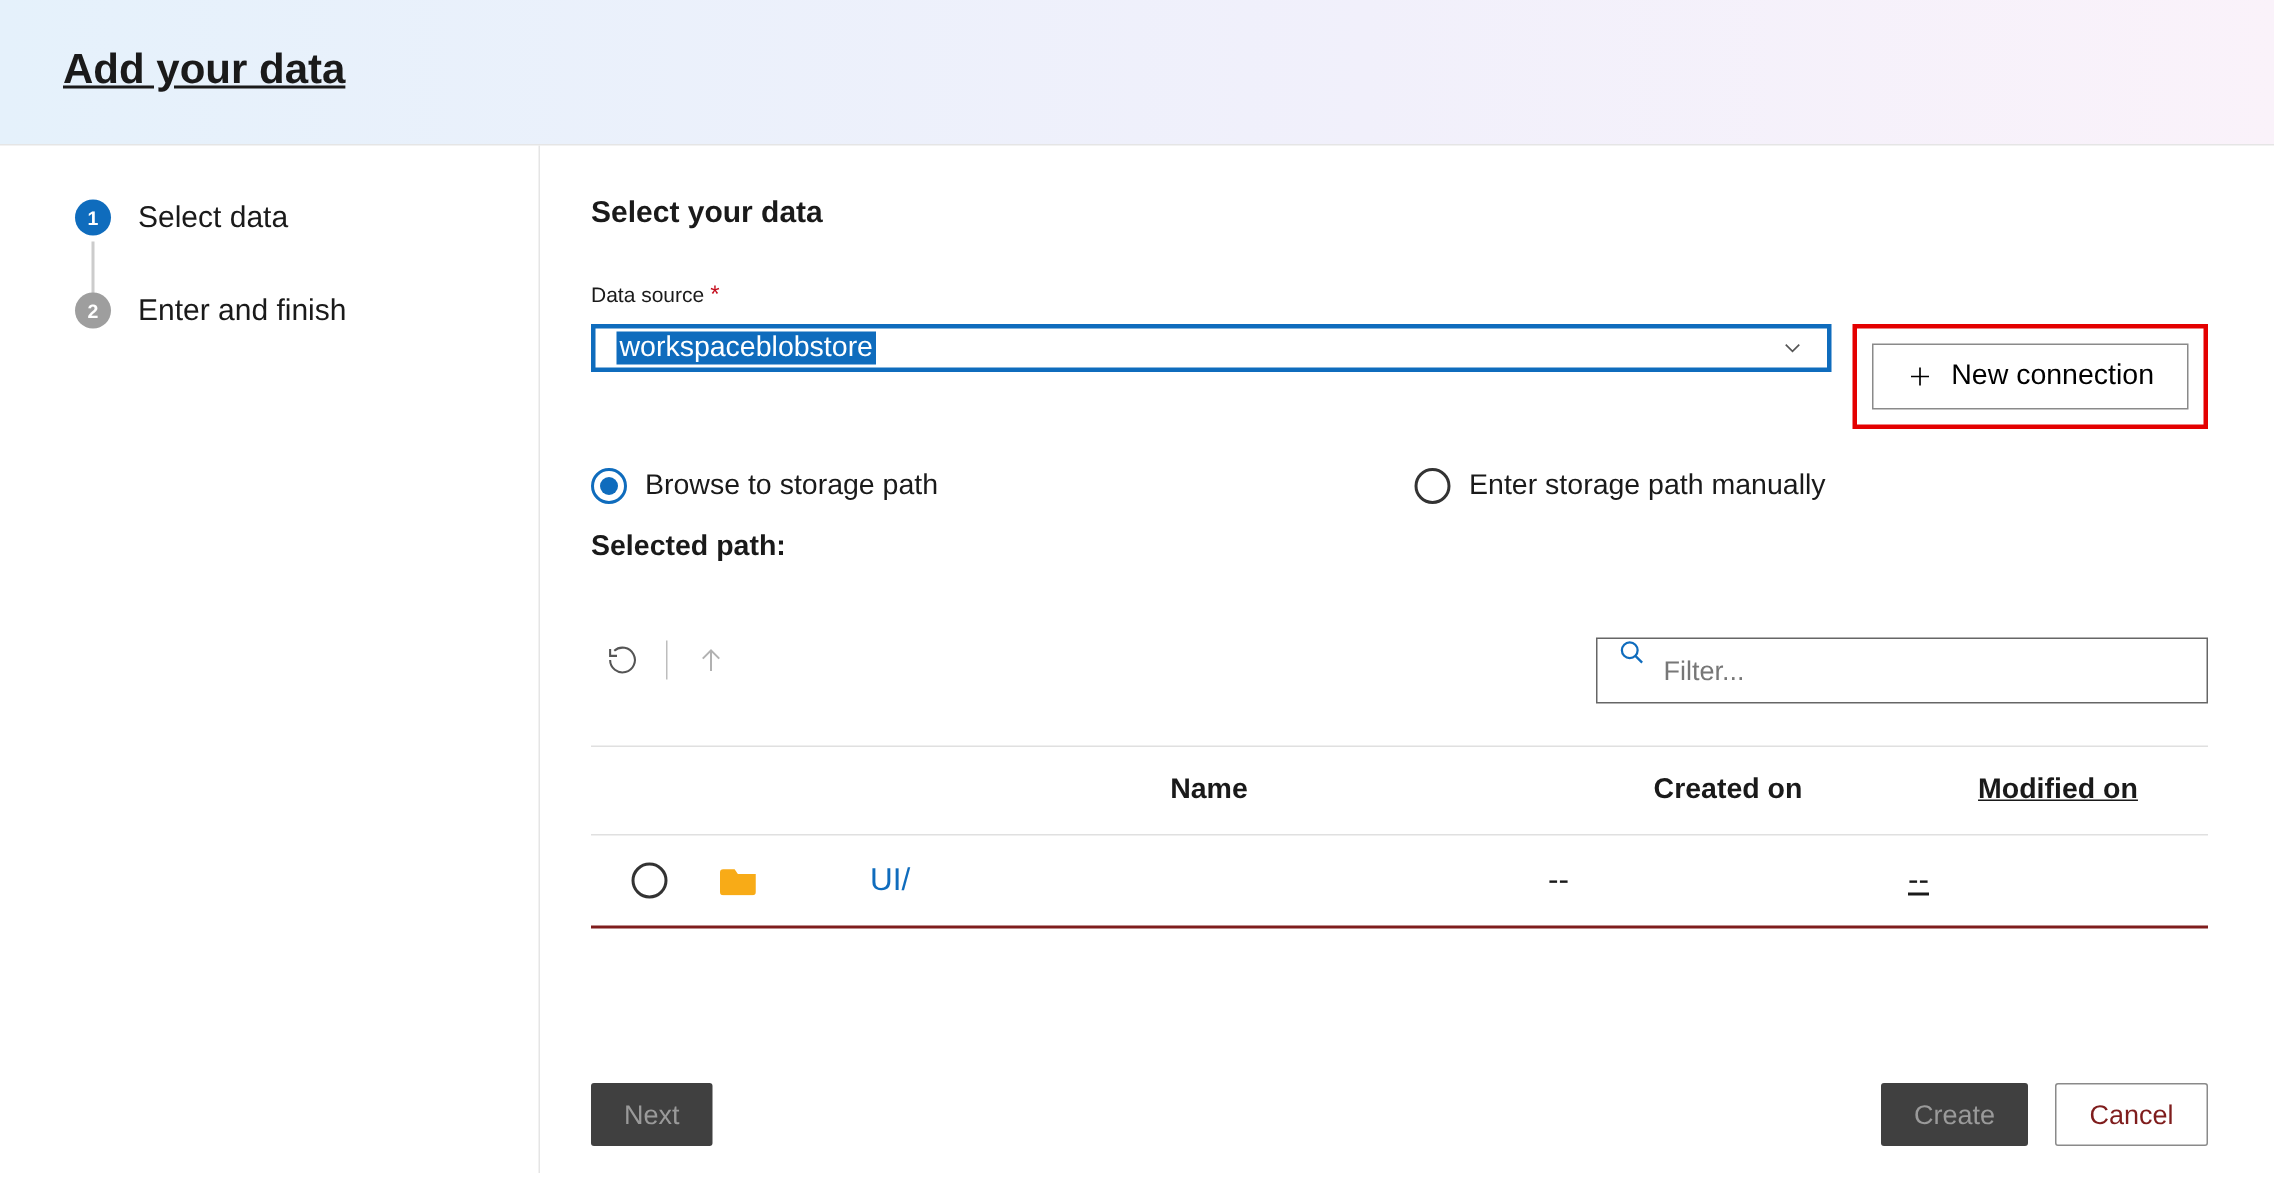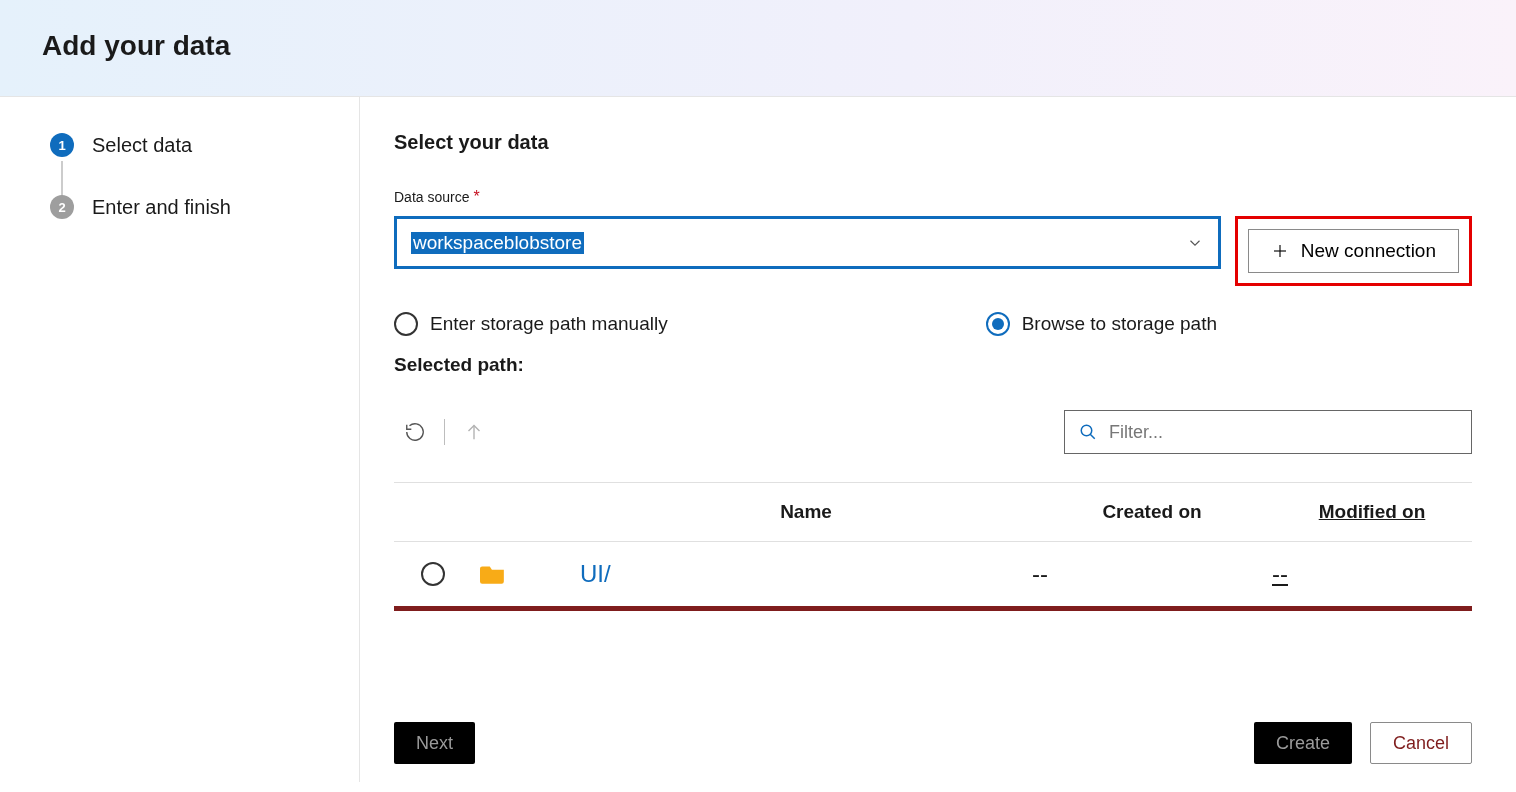--- a/index.html
+++ b/index.html
@@ -3,20 +3,21 @@
   <meta charset="utf-8">
   <style>
     * { box-sizing: border-box; margin: 0; padding: 0; }
     body { font-family: "Segoe UI", Arial, sans-serif; color: #1a1a1a; background: #fff; }
 
     
     .header-banner {
       background: linear-gradient(90deg, #e5f1fb 0%, #f1f0fb 60%, #faf2fa 100%);
       padding: 30px 42px 34px;
       border-bottom: 1px solid #e5e5e5;
+      text-decoration: underline;
     }
     .header-banner h1 { font-size: 28px; font-weight: 600; }
 
     
     .content { display: flex; }
 
     
     .sidebar {
       width: 360px;
       padding: 36px 24px 24px 50px;
@@ -43,21 +44,21 @@
     .panel { flex: 1; padding: 34px 44px 18px 34px; display: flex; flex-direction: column; }
     .panel h2 { font-size: 20px; font-weight: 600; margin-bottom: 34px; }
 
     .field-label { font-size: 14px; font-weight: 400; }
     .req { color: #c50f1f; margin-left: 4px; }
 
     
     .ds-row { display: flex; gap: 14px; margin-top: 10px; align-items: stretch; }
     .ds-select {
       flex: 1; border: 3px solid #0f6cbd; background: #fff;
-      height: 53px; display: flex; align-items: center; justify-content: space-between;
+      height: 32px; display: flex; align-items: center; justify-content: space-between;
       padding: 0 14px; font-size: 19px; cursor: pointer;
     }
     .ds-select .val { background: #0f6cbd; color: #fff; padding: 0 2px; }
     .chevron-down { width: 18px; height: 18px; stroke: #555; stroke-width: 1.5; fill: none; }
 
     .new-conn-wrap { border: 3px solid #e40000; }
     .new-conn-btn {
       background: #fff; border: 1px solid #8a8a8a;
       height: 44px; padding: 0 22px; margin: 10px;
       display: flex; align-items: center; gap: 12px;
@@ -82,55 +83,55 @@
 
     
     .toolbar-row { display: flex; align-items: center; justify-content: space-between; margin-top: 34px; }
     .tb-left { display: flex; align-items: center; gap: 18px; padding-left: 10px; }
     .tb-ico { width: 22px; height: 22px; stroke: #555; stroke-width: 1.5; fill: none; cursor: pointer; }
     .tb-divider { width: 1px; height: 26px; background: #bdbdbd; }
     .tb-ico.up { opacity: .45; cursor: default; }
 
     .filter-box {
       width: 408px; height: 44px; border: 1px solid #666;
-      display: flex; align-items: center; gap: 12px; padding: 0 14px;
+      display: flex; gap: 12px; padding: 0 14px; margin-top: 15px;
     }
     .search-icon { width: 18px; height: 18px; stroke: #0f6cbd; stroke-width: 2; fill: none; }
     .filter-box input {
       flex: 1; border: none; outline: none; font-size: 18px; color: #222;
     }
     .filter-box input::placeholder { color: #777; }
 
     
     .tbl { margin-top: 28px; }
     .tbl-head, .tbl-row { display: flex; align-items: center; }
     .tbl-head {
       border-top: 1px solid #e0e0e0; border-bottom: 1px solid #e0e0e0;
       padding: 18px 0; font-size: 19px; font-weight: 600; text-align: center;
     }
-    .tbl-row { border-bottom: 5px solid #7f1d1d; padding: 18px 0; font-size: 24px; }
+    .tbl-row { border-bottom: 2px solid #7f1d1d; padding: 18px 0; font-size: 21px; }
     .col-sel  { width: 78px; display: flex; justify-content: center; }
     .col-ico  { width: 108px; display: flex; justify-content: flex-start; padding-left: 8px; }
     .col-name { flex: 1; }
     .col-cr   { width: 240px; }
     .col-mod  { width: 200px; text-decoration: underline; }
     .row-radio {
       width: 24px; height: 24px; border-radius: 50%; border: 2px solid #333;
       cursor: pointer;
     }
     .folder-icon { width: 26px; height: 20px; fill: #f8ab17; }
     .link { color: #0f6cbd; cursor: pointer; }
 
     
     .footer-row { display: flex; align-items: center; margin-top: auto; padding-top: 90px; }
     .btn {
       height: 42px; padding: 0 22px; font-size: 18px; border: none; cursor: pointer;
       display: flex; align-items: center; justify-content: center; border-radius: 2px;
     }
-    .btn.gray   { background: #000000; color: #9a9a9a; cursor: default; }
+    .btn.gray   { background: #404040; color: #9a9a9a; cursor: default; }
     .btn.border { background: #fff; border: 1px solid #8a8a8a; color: #7f1d1d; }
     .footer-right { margin-left: auto; display: flex; gap: 18px; }
   </style>
 </head>
 <body>
 
 <div class="header-banner">
   <h1>Add your data</h1>
 </div>
 
@@ -167,27 +168,27 @@
           <svg class="plus-icon" viewBox="0 0 24 24">
               <line x1="12" y1="4" x2="12" y2="20"></line>
               <line x1="4" y1="12" x2="20" y2="12"></line>
             </svg>
           <span>New connection</span>
         </button>
       </div>
     </div>
 
     <div class="radio-row">
+      <div class="radio-opt selected">
+        <span class="radio-outer"></span>
+        <span>Browse to storage path</span>
+      </div>
       <div class="radio-opt">
         <span class="radio-outer"></span>
         <span>Enter storage path manually</span>
-      </div>
-      <div class="radio-opt selected">
-        <span class="radio-outer"></span>
-        <span>Browse to storage path</span>
       </div>
     </div>
 
     <div class="selected-path-label">Selected path:</div>
 
     <div class="toolbar-row">
       <div class="tb-left">
         <svg class="tb-ico" viewBox="0 0 24 24">
             <path d="M3 12a9 9 0 1 0 3-6.7 M3 4v5h5"></path>
           </svg>

